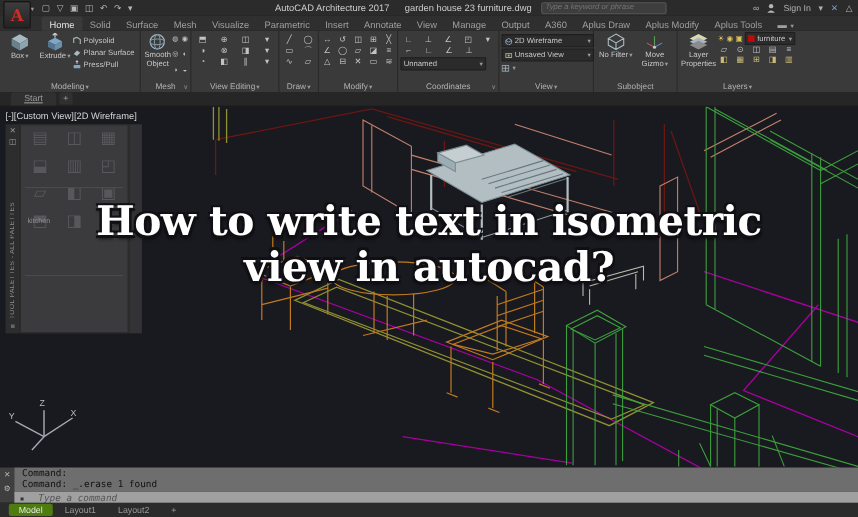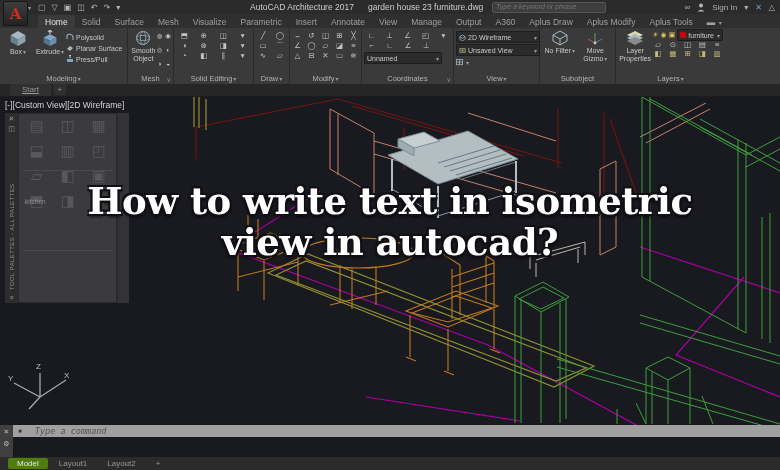--- a/index.html
+++ b/index.html
@@ -251,21 +251,21 @@
           <i>◑</i>
           <i>⊗</i>
           <i>◨</i>
           <i>▾</i>
           <i>◔</i>
           <i>◧</i>
           <i>∥</i>
           <i>▾</i>
         </div>
       <div class="pfoot">
-        <span class="dd">Solid Editing</span>
+        <span class="dd">View Editing</span>
       </div>
     </div>
 
     <div class="panel" style="width:36px">
       <div class="grid" style="grid-template-columns:repeat(2,1fr)">
           <i>╱</i>
           <i>◯</i>
           <i>▭</i>
           <i>⌒</i>
           <i>∿</i>
@@ -605,20 +605,24 @@
       <div>view in autocad?</div>
     </div>
   </div>
 
   <div class="cmd">
     <div class="cgut">
       <i>✕</i>
       <i>⚙</i>
     </div>
     <div class="cmain">
+      <div class="chist">
+        <div>Command:</div>
+        <div>Command: _.erase 1 found</div>
+      </div>
       <div class="cinput">
         <span class="mark">▪</span>
         <i class="dd"></i>
         <input placeholder="Type a command" style="">
       </div>
     </div>
   </div>
 
   <div class="ltabs">
     <span class="ltab active">Model</span>

